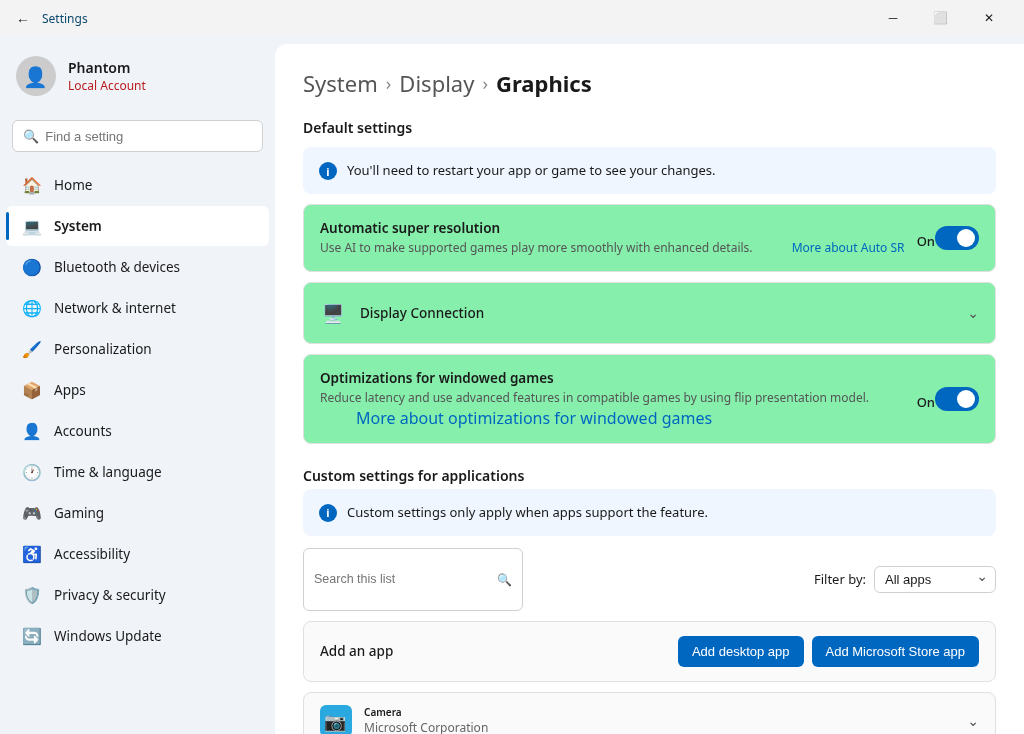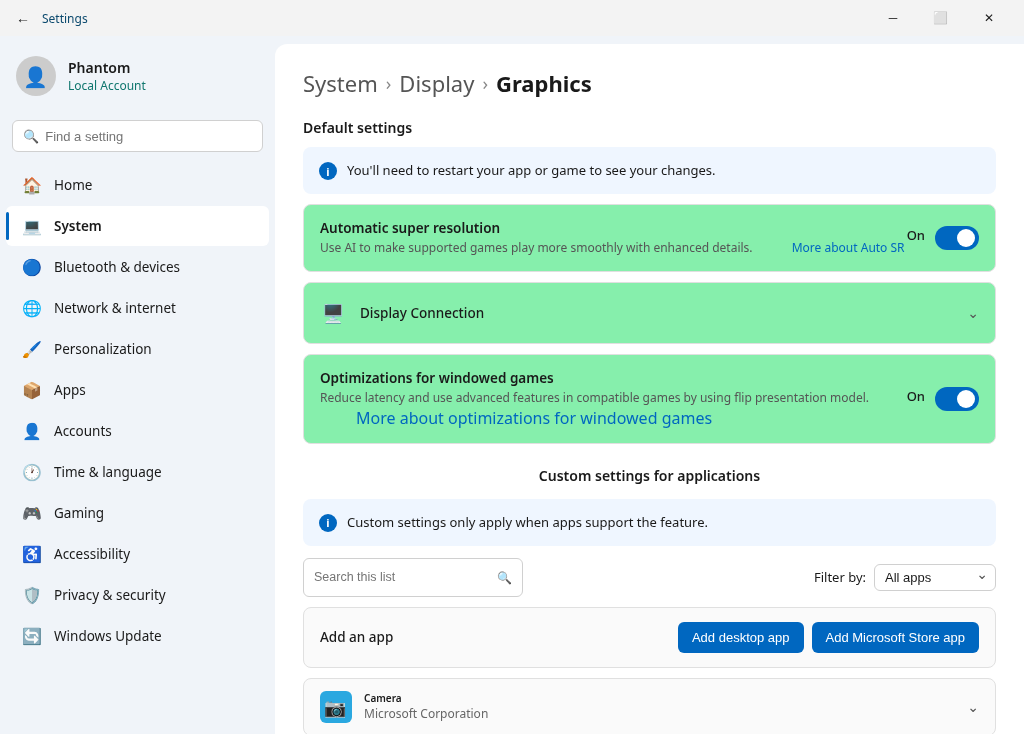--- a/index.html
+++ b/index.html
@@ -96,21 +96,21 @@
       font-size: 20px;
       color: #555;
     }
     .user-name {
       font-size: 14px;
       font-weight: 600;
       color: #1a1a1a;
     }
     .user-account-type {
       font-size: 12px;
-      color: #0f766e;
+      color: #b91c1c;
     }
 
     
     .search-box {
       display: flex;
       align-items: center;
       margin: 4px 12px 12px 12px;
       background: white;
       border: 1px solid #d0d0d0;
       border-radius: 6px;
@@ -261,22 +261,21 @@
       line-height: 1.4;
     }
     .toggle-row-desc a, .link {
       color: #0067c0;
       text-decoration: none;
       cursor: pointer;
       padding-left: 36px;
     }
     .toggle-right {
       display: flex;
-      align-items: flex-start;
-      gap: 10px;
+      align-items: flex-end;
       flex-shrink: 0;
     }
     .toggle-label {
       font-size: 13px;
       color: #1a1a1a;
       font-weight: 500;
     }
 
     
     .toggle-switch {
@@ -333,38 +332,37 @@
     }
 
     
     .custom-section {
       margin-top: 22px;
     }
     .custom-section-title {
       font-size: 14px;
       font-weight: 600;
       color: #1a1a1a;
-      margin-bottom: 14px;
-      text-align: center;
+      margin-bottom: 4px;
     }
 
     
     .app-list-controls {
       display: flex;
       align-items: center;
       justify-content: space-between;
       margin-bottom: 10px;
       gap: 12px;
     }
     .search-list-box {
       display: flex;
       align-items: center;
       border: 1px solid #d0d0d0;
       border-radius: 6px;
-      padding: 10px 10px;
+      padding: 22px 10px;
       gap: 15px;
       background: white;
       flex: 1;
       max-width: 220px;
     }
     .search-list-box input {
       border: none;
       outline: none;
       font-size: 12.5px;
       background: transparent;

